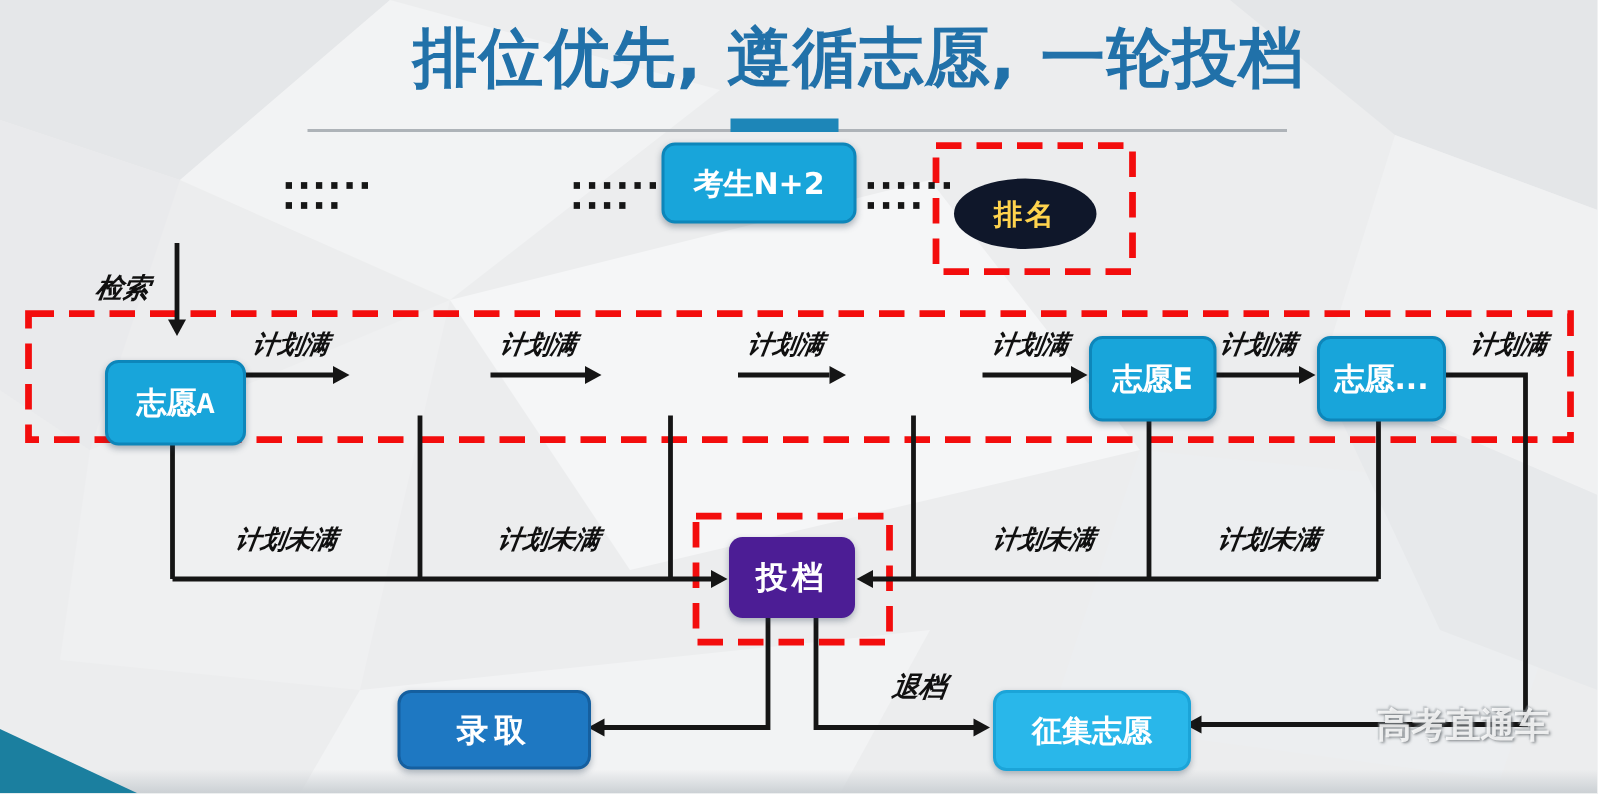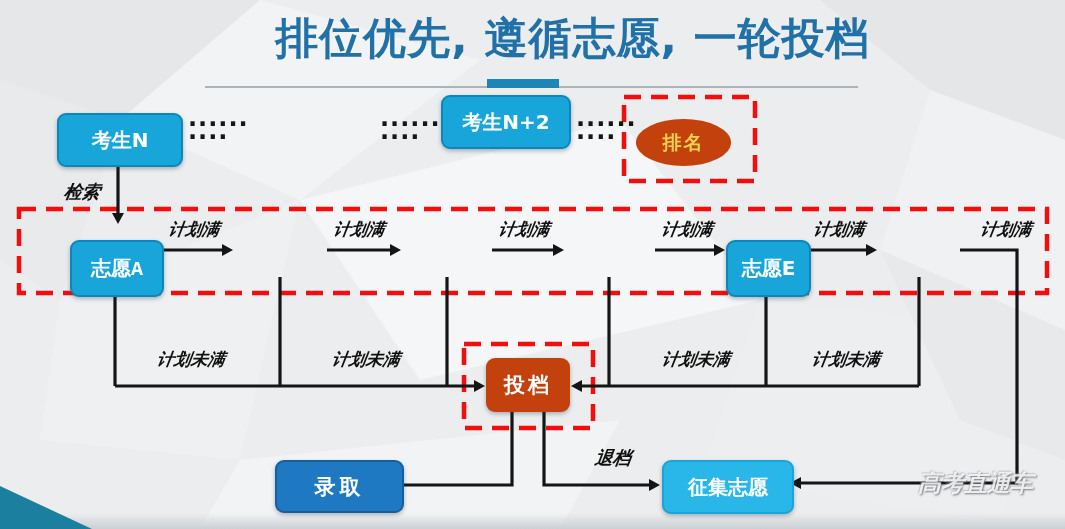--- a/index.html
+++ b/index.html
@@ -9,33 +9,33 @@
   .bg-decor{z-index:0;}
   .lines-layer{z-index:2;}
   .title{position:absolute;left:0;top:10px;width:1065px;text-align:center;
          font-size:43px;font-weight:900;color:#2171a9;letter-spacing:1px;z-index:3;padding-left:40px;}
   .title-underline-thin{position:absolute;left:205px;top:86px;width:653px;height:2px;background:#aeb3b8;z-index:3;}
   .title-underline-thick{position:absolute;left:487px;top:79px;width:72px;height:9px;background:#1d86b8;z-index:4;}
   .box{position:absolute;display:flex;align-items:center;justify-content:center;
        color:#fff;font-weight:bold;border-radius:9px;z-index:5;
        box-shadow:0 2px 4px rgba(40,60,80,.35);}
   .cyan{background:#18a5da;border:2px solid #0d86ba;font-size:20px;}
-  .blue{background:#1e78c2;border:2px solid #155f9f;font-size:21px;margin-left:10px;}
+  .blue{background:#1e78c2;border:2px solid #155f9f;font-size:21px;}
   .lightblue{background:#29b7ea;border:2px solid #1ba4d8;font-size:20px;}
-  .purplebox{background:#c2410c;border:none;font-size:21px;letter-spacing:3px;}
+  .purplebox{background:#4c1d95;border:none;font-size:21px;letter-spacing:3px;}
   .rank-ellipse{position:absolute;left:636px;top:119px;width:95px;height:47px;border-radius:50%;
-       background:#c2410c;display:flex;align-items:center;justify-content:center;
+       background:#0f172a;display:flex;align-items:center;justify-content:center;
        color:#ffd34d;font-weight:bold;font-size:19px;letter-spacing:2px;z-index:5;}
   .dots{position:absolute;z-index:5;color:#161616;font-weight:900;line-height:13px;
         font-size:24px;letter-spacing:1px;}
   .flow-label{position:absolute;font-style:italic;font-weight:bold;color:#101010;
         font-size:17px;text-align:center;transform:skewX(-8deg);z-index:6;white-space:nowrap;}
   .watermark{position:absolute;left:918px;top:468px;width:140px;z-index:9;
         font-size:23px;font-weight:bold;color:rgba(255,255,255,.82);
-        text-shadow:1px 1px 2px rgba(110,115,120,.9), -1px -1px 1px rgba(160,165,170,.5);font-style:italic;}
+        text-shadow:1px 1px 2px rgba(110,115,120,.9), -1px -1px 1px rgba(160,165,170,.5);}
   .corner-triangle{position:absolute;left:0;top:486px;width:92px;height:43px;background:#1b7f9f;
         clip-path:polygon(0 0,100% 100%,0 100%);z-index:8;}
   .bottom-band{position:absolute;left:0;top:513px;width:1065px;height:16px;z-index:1;
         background:linear-gradient(to bottom, rgba(200,205,210,0), #cbd0d4);}
 </style>
 </head>
 <body>
 
 <div id="stage">
 
@@ -93,40 +93,40 @@
       <polygon points="582,380 582,392 571,386"></polygon>
       <polygon points="403,479 403,491 392,485"></polygon>
       <polygon points="649,479 649,491 660,485"></polygon>
     </g>
   </svg>
 
   <div class="title">排位优先, 遵循志愿, 一轮投档</div>
   <div class="title-underline-thin"></div>
   <div class="title-underline-thick"></div>
 
-  <div class="box cyan" style="left:57px;top:113px;width:122px;height:50px;">考生N</div>
   <div class="dots" style="left:188px;top:118px;">
     <div>······</div>
       <div>····</div>
   </div>
   <div class="dots" style="left:380px;top:118px;">
     <div>······</div>
       <div>····</div>
   </div>
   <div class="box cyan" style="left:441px;top:95px;width:126px;height:50px;">考生N+2</div>
   <div class="dots" style="left:576px;top:118px;">
     <div>······</div>
       <div>····</div>
   </div>
   <div class="rank-ellipse">排名</div>
 
   <div class="flow-label" style="left:52px;top:180px;width:60px;font-size:18px;">检索</div>
 
   <div class="box cyan" style="left:70px;top:240px;width:90px;height:53px;font-family:Liberation Mono, monospace;">志愿A</div>
-  <div class="box cyan" style="left:726px;top:224px;width:81px;height:53px;margin-top:16px;">志愿E</div>
+  <div class="box cyan" style="left:726px;top:224px;width:81px;height:53px;">志愿E</div>
+  <div class="box cyan" style="left:878px;top:224px;width:82px;height:53px;">志愿...</div>
 
   <div class="flow-label" style="left:158px;top:218px;width:72px;">计划满</div>
   <div class="flow-label" style="left:323px;top:218px;width:72px;">计划满</div>
   <div class="flow-label" style="left:488px;top:218px;width:72px;">计划满</div>
   <div class="flow-label" style="left:651px;top:218px;width:72px;">计划满</div>
   <div class="flow-label" style="left:803px;top:218px;width:72px;">计划满</div>
   <div class="flow-label" style="left:968px;top:218px;width:76px;">计划满</div>
 
   <div class="flow-label" style="left:145px;top:348px;width:92px;">计划未满</div>
   <div class="flow-label" style="left:320px;top:348px;width:92px;">计划未满</div>

